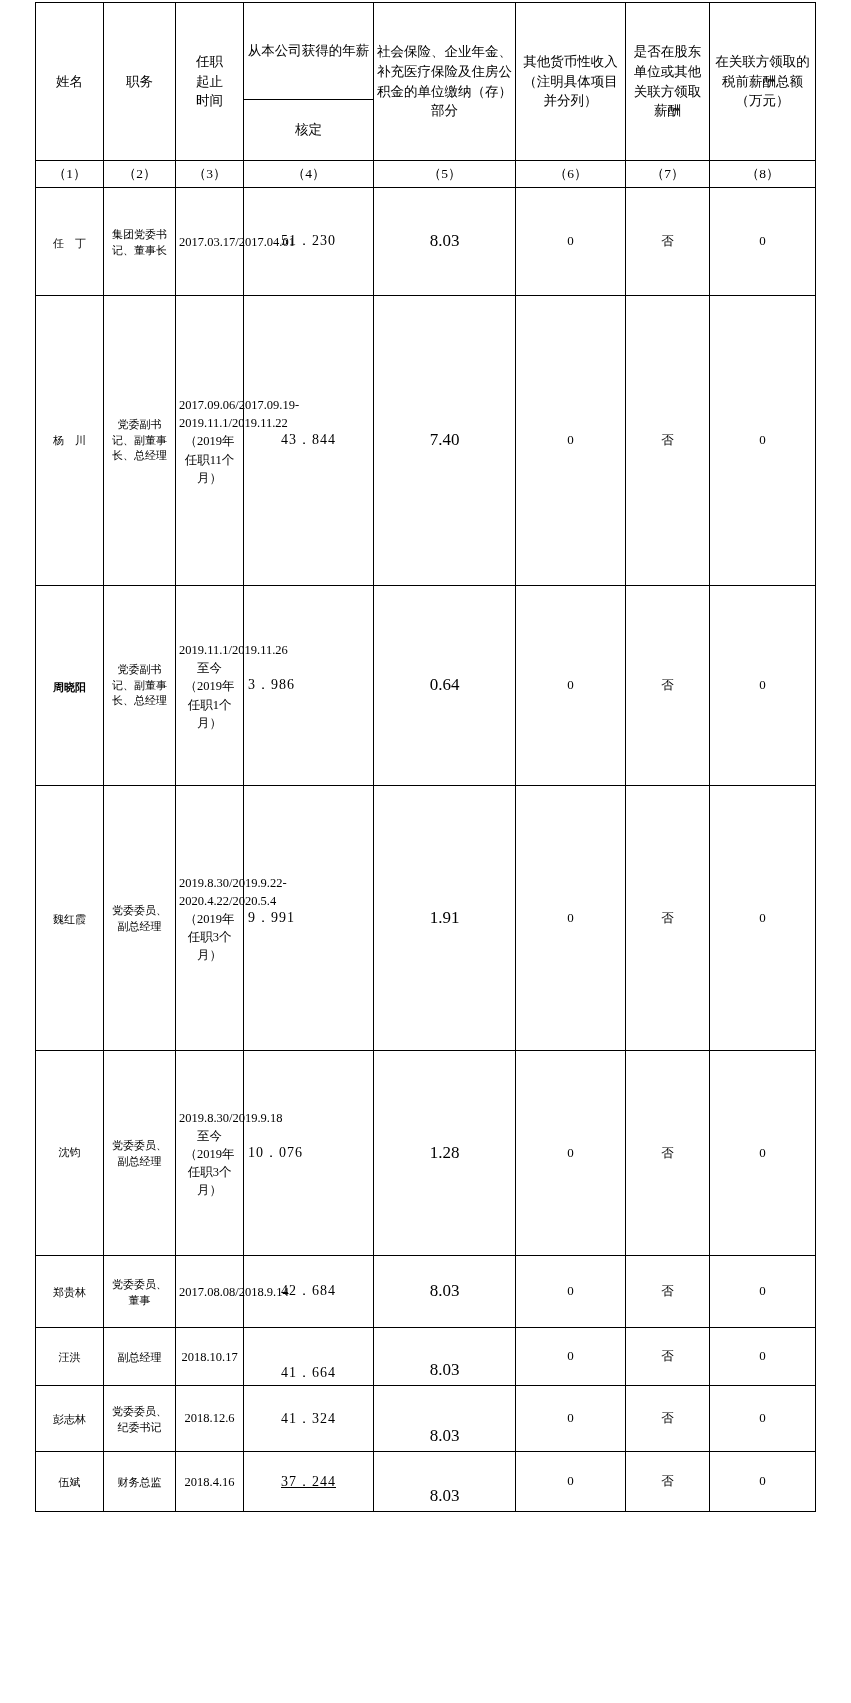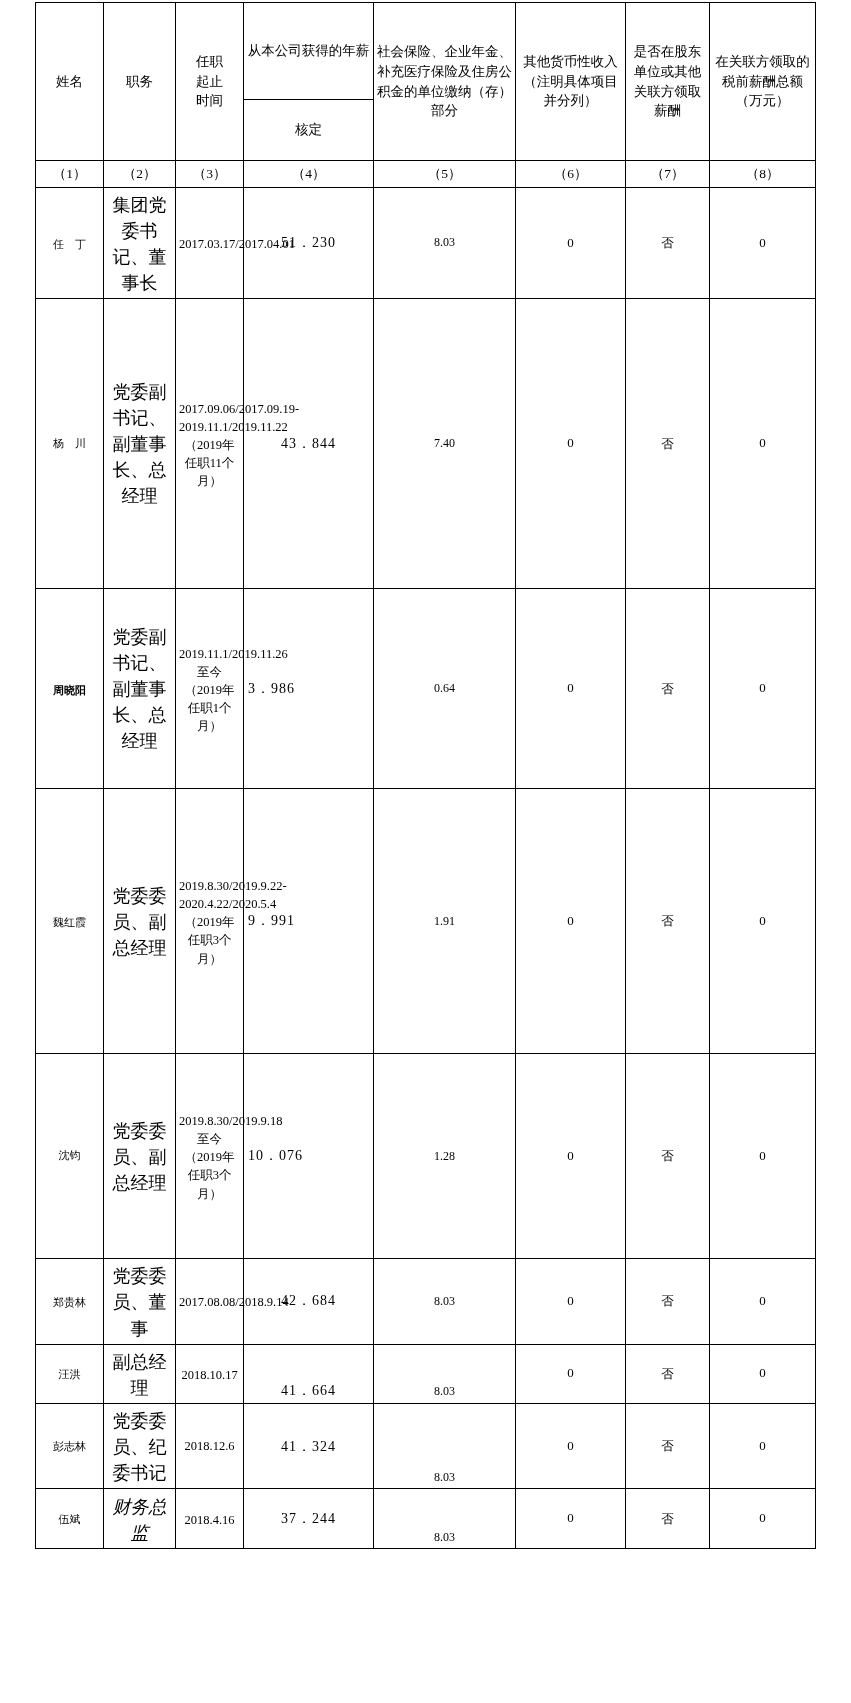--- a/index.html
+++ b/index.html
@@ -58,33 +58,33 @@
     text-align: left;
     vertical-align: top;
   }
   td.vtop {
     vertical-align: top;
   }
   .name-cell {
     font-size: 11px;
   }
   .post-cell {
-    font-size: 18px;
+    font-size: 11px;
     line-height: 1.55;
   }
   .date-cell {
     font-size: 12.5px;
     line-height: 1.6;
   }
   .salary-cell {
     font-size: 14px;
     letter-spacing: 1px;
   }
   .ins-cell {
-    font-size: 12px;
+    font-size: 17px;
     text-align: left;
     padding-left: 8px;
   }
   .zero-cell {
     font-size: 13px;
     text-align: left;
     vertical-align: top;
     padding-left: 6px;
   }
   .no-cell {
@@ -229,23 +229,23 @@
         <td class="date-cell">2018.12.6</td>
         <td class="salary-cell vtop" style="padding-top:4px;">41．324</td>
         <td class="ins-cell" style="vertical-align:bottom;">8.03</td>
         <td class="zero-cell">0</td>
         <td class="no-cell">否</td>
         <td class="zero-cell">0</td>
       </tr>
 
       <tr style="height:60px;">
         <td class="name-cell vtop" style="padding-top:4px;">伍斌</td>
-        <td class="post-cell vtop" style="padding-top:4px;font-style:italic;">财务总监</td>
+        <td class="post-cell vtop" style="padding-top:4px;">财务总监</td>
         <td class="date-cell vtop" style="padding-top:4px;text-align:center;">2018.4.16</td>
-        <td class="salary-cell vtop" style="padding-top:4px;">37．244</td>
+        <td class="salary-cell vtop" style="padding-top:4px;text-decoration:underline;">37．244</td>
         <td class="ins-cell" style="vertical-align:bottom;">8.03</td>
         <td class="zero-cell">0</td>
         <td class="no-cell">否</td>
         <td class="zero-cell">0</td>
       </tr>
     </tbody>
   </table>
 </div>
 
 </body></html>

